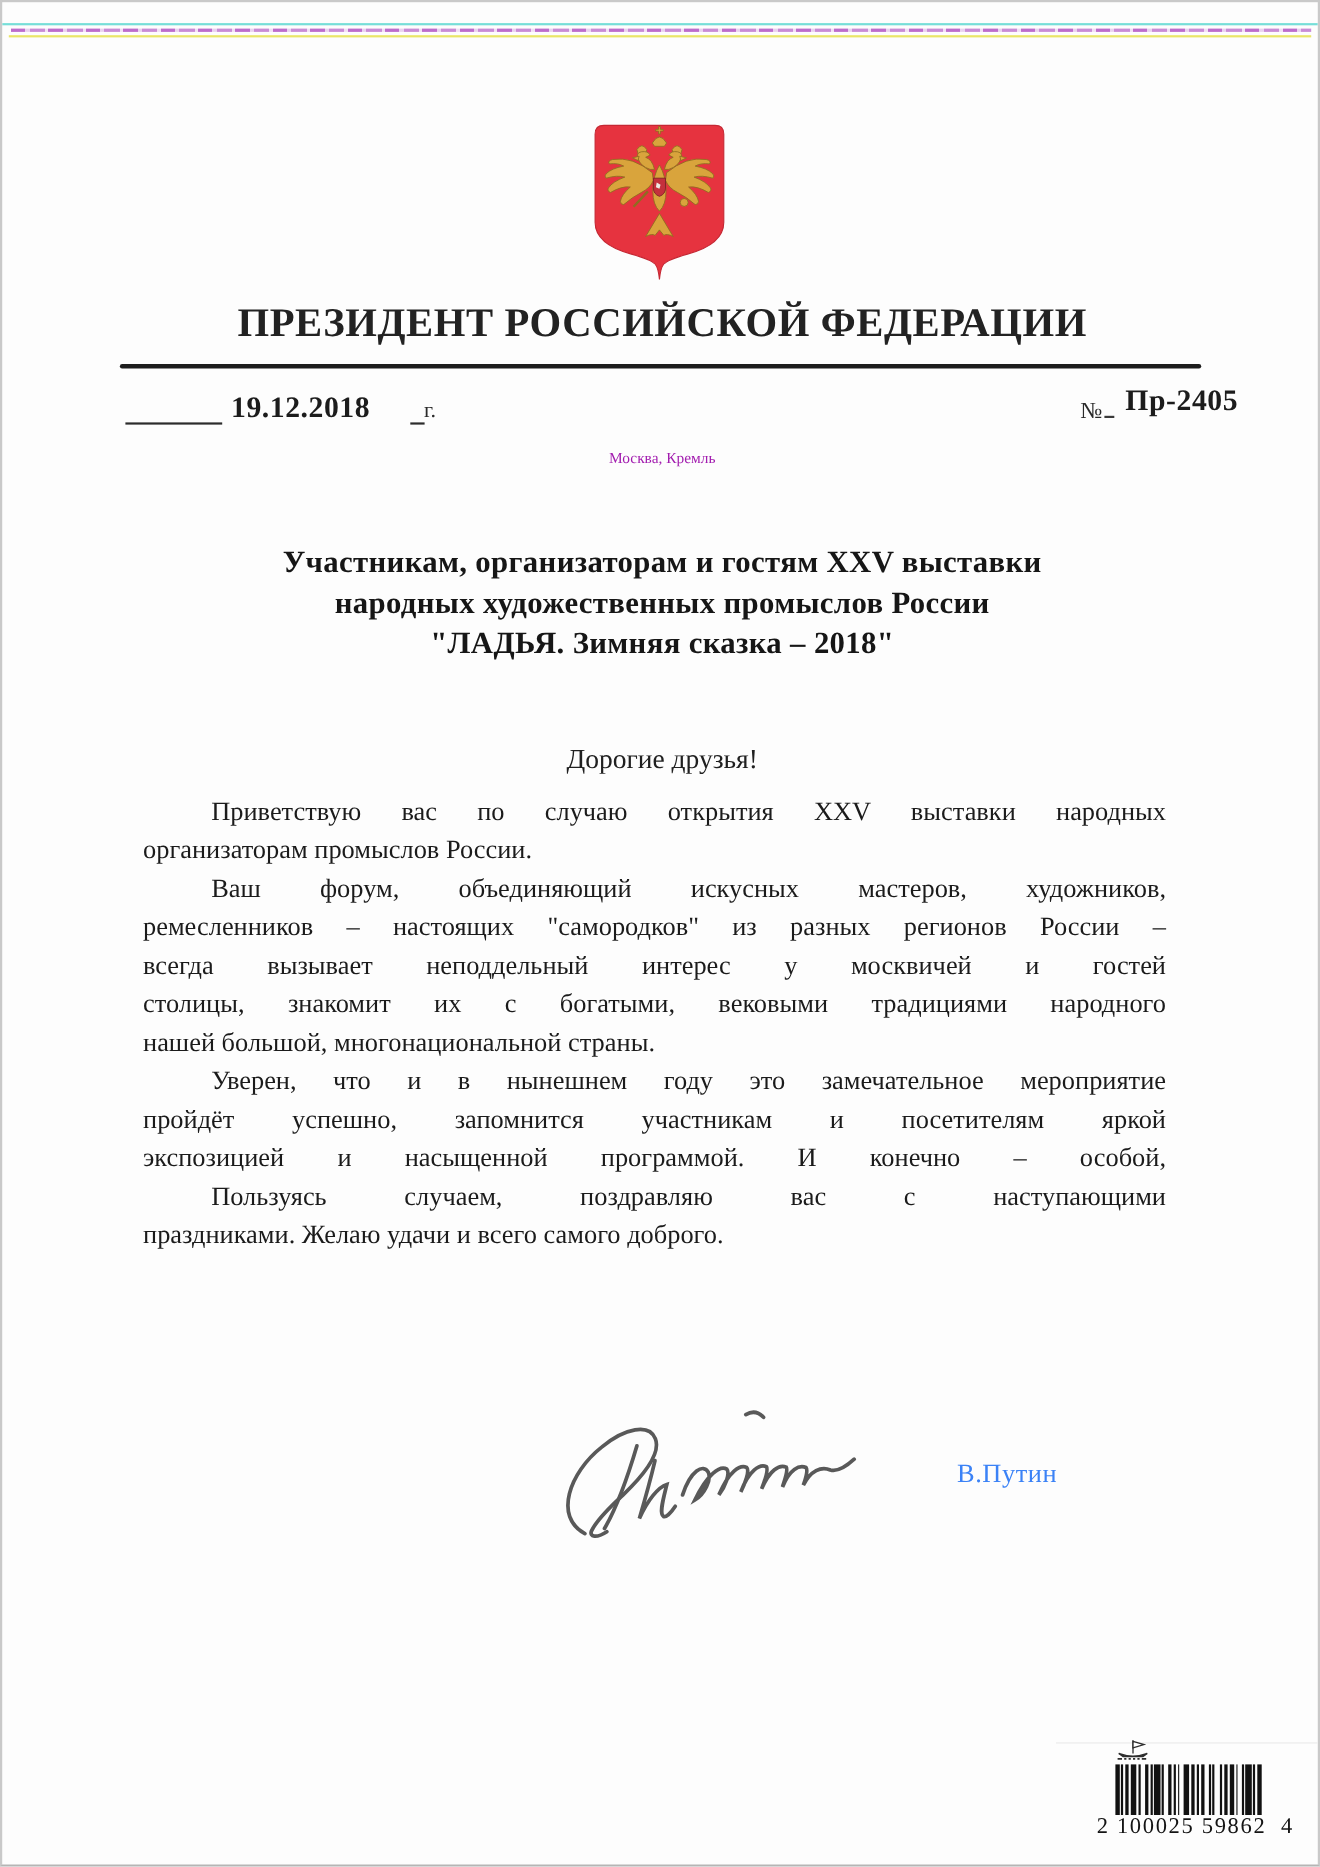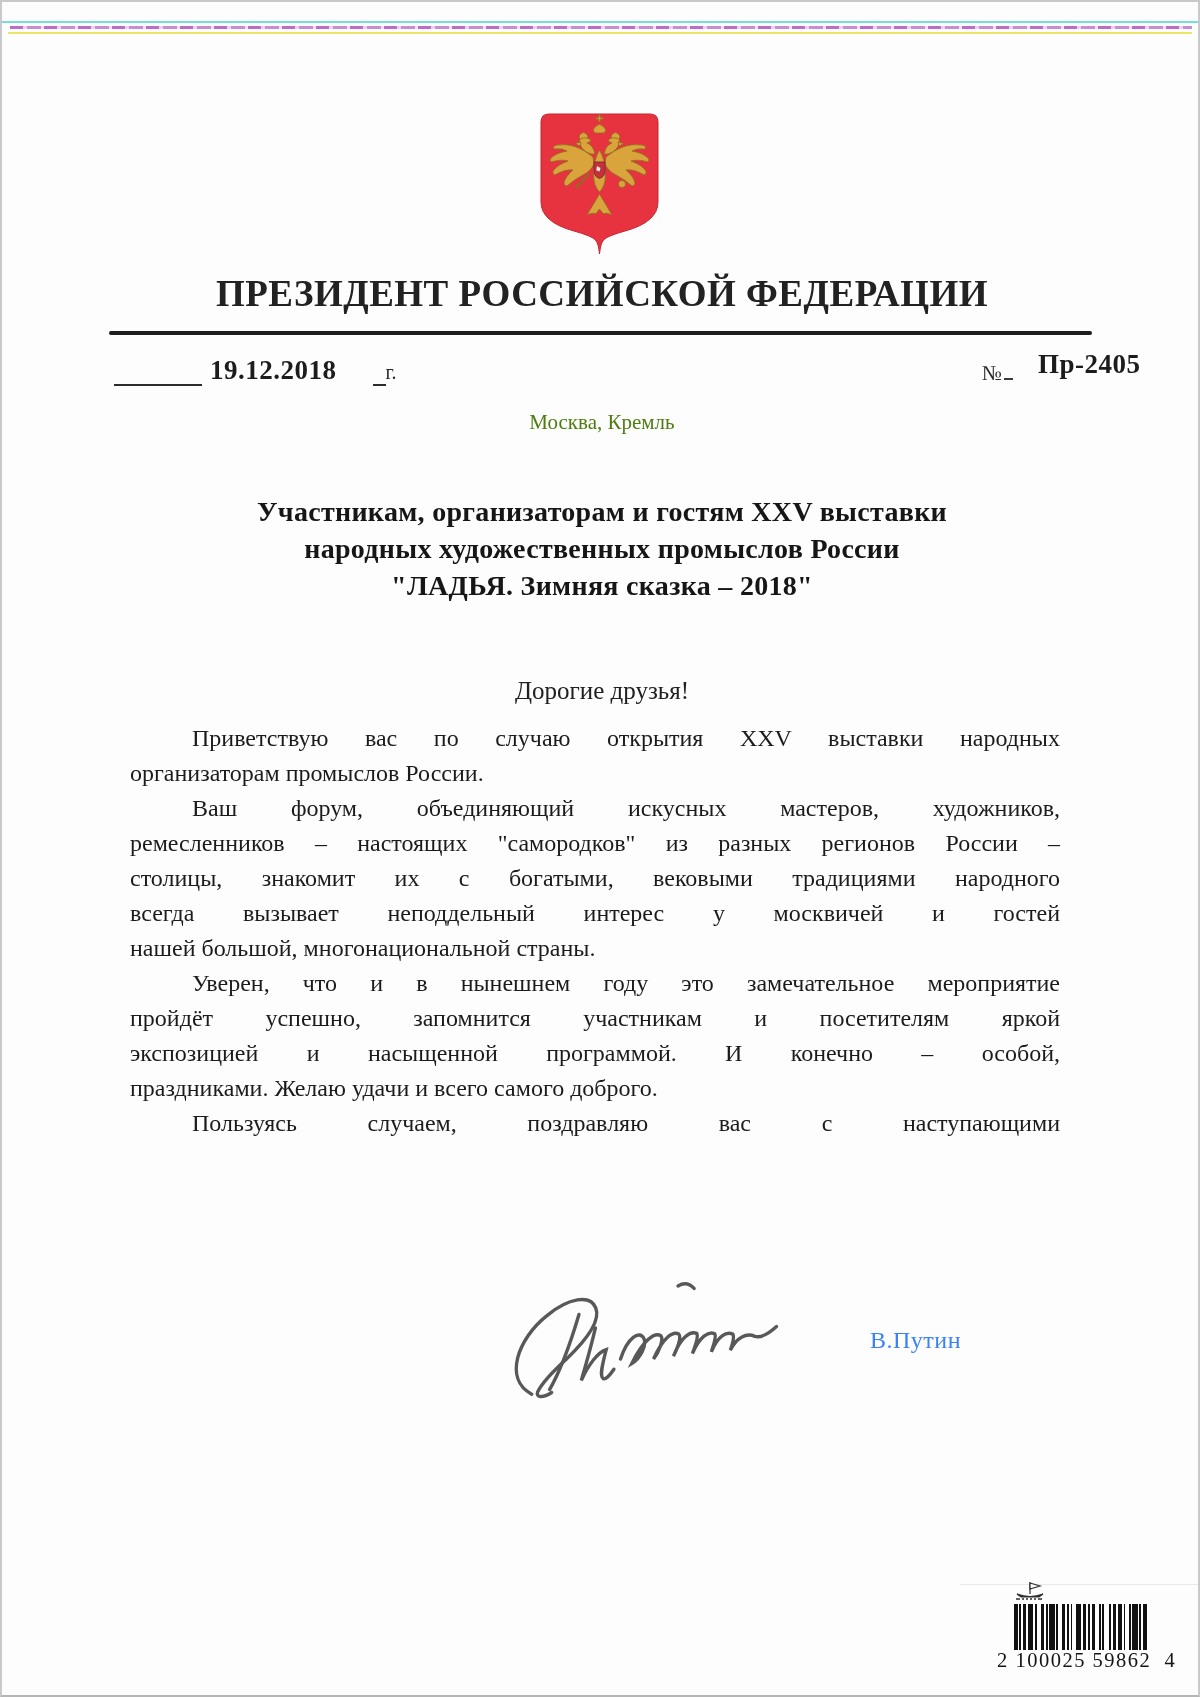--- a/index.html
+++ b/index.html
@@ -22,23 +22,23 @@
 
   .dateline{position:absolute;left:112px;top:348px;white-space:nowrap;}
   .blank-long{display:inline-block;width:88px;height:34px;border-bottom:2px solid #2c2c2c;vertical-align:bottom;margin-right:8px;}
   .issue-date{font-size:27px;font-weight:bold;letter-spacing:.5px;}
   .blank-short{display:inline-block;width:13px;height:24px;border-bottom:2px solid #2c2c2c;vertical-align:bottom;margin-left:36px;}
   .g-suffix{font-size:20px;color:#2a2a2a;}
 
   .numline{position:absolute;left:980px;top:347px;white-space:nowrap;}
   .no-sign{font-size:21px;position:relative;top:7px;color:#2a2a2a;}
   .blank-tiny{display:inline-block;width:9px;height:18px;border-bottom:2px solid #3a3a3a;vertical-align:bottom;margin-left:2px;}
-  .doc-number{font-size:27px;font-weight:bold;margin-left:25px;letter-spacing:.5px;}
-
-  .place{position:absolute;top:408px;left:100px;width:1000px;text-align:center;font-size:21px;color:#4d7c0f;}
+  .doc-number{font-size:27px;font-weight:bold;margin-left:10px;letter-spacing:.5px;}
+
+  .place{position:absolute;top:408px;left:100px;width:1000px;text-align:center;font-size:14px;color:#a21caf;}
 
   .title-block{position:absolute;top:491px;left:100px;width:1000px;text-align:center;
     font-weight:bold;font-size:28px;line-height:37px;letter-spacing:.3px;color:#161616;}
 
   .salutation{position:absolute;top:659px;left:100px;width:1000px;text-align:center;font-size:25px;color:#202020;margin-top:16px;}
 
   .body-block{position:absolute;top:719px;left:128px;width:930px;font-size:24px;line-height:35px;color:#1b1b1b;}
   .bl{text-align:justify;text-align-last:justify;}
   .bl.pl{text-align-last:left;}
   .bl.fi{text-indent:62px;}
@@ -108,28 +108,28 @@
     <div>"ЛАДЬЯ. Зимняя сказка – 2018"</div>
   </div>
 
   <div class="salutation">Дорогие друзья!</div>
 
   <div class="body-block">
     <div class="bl fi">Приветствую вас по случаю открытия XXV выставки народных</div>
     <div class="bl pl">организаторам промыслов России.</div>
     <div class="bl fi">Ваш форум, объединяющий искусных мастеров, художников,</div>
     <div class="bl">ремесленников – настоящих "самородков" из разных регионов России –</div>
+    <div class="bl">всегда вызывает неподдельный интерес у москвичей и гостей</div>
     <div class="bl">столицы, знакомит их с богатыми, вековыми традициями народного</div>
-    <div class="bl">всегда вызывает неподдельный интерес у москвичей и гостей</div>
     <div class="bl pl">нашей большой, многонациональной страны.</div>
     <div class="bl fi">Уверен, что и в нынешнем году это замечательное мероприятие</div>
     <div class="bl">пройдёт успешно, запомнится участникам и посетителям яркой</div>
     <div class="bl">экспозицией и насыщенной программой. И конечно – особой,</div>
+    <div class="bl fi">Пользуясь случаем, поздравляю вас с наступающими</div>
     <div class="bl pl">праздниками. Желаю удачи и всего самого доброго.</div>
-    <div class="bl fi">Пользуясь случаем, поздравляю вас с наступающими</div>
   </div>
 
   <svg class="signature-scrawl" viewBox="0 0 300 130">
     <g fill="none" stroke="#424242" stroke-width="3.4" stroke-linecap="round" opacity="0.88" transform="rotate(-2 150 65)">
       <path d="M196,12 q-7,-8 -16,-3"></path>
       <path d="M30,112 C2,96 18,56 48,34 C70,17 92,14 97,28 C102,42 84,62 66,78 C52,90 40,102 36,110 C34,115 40,117 50,111"></path>
       <path d="M80,34 C70,64 58,92 48,108"></path>
       <path d="M96,48 C90,70 84,88 80,100 C88,84 98,72 106,70 C102,84 98,96 102,99 C104,100 108,97 113,90"></path>
       <path d="M120,80 C128,58 140,52 144,60 C147,67 140,80 131,85 C143,62 155,54 161,58 C164,62 159,74 153,81 C163,60 173,54 179,57 C182,60 177,72 173,79 C181,60 191,54 197,57 C199,60 195,70 192,77 C200,60 209,55 215,58 C217,61 213,70 211,76 C218,60 227,56 233,59 C235,62 232,70 230,75 C237,62 247,58 255,62 C261,64 270,59 277,53"></path>
     </g>

